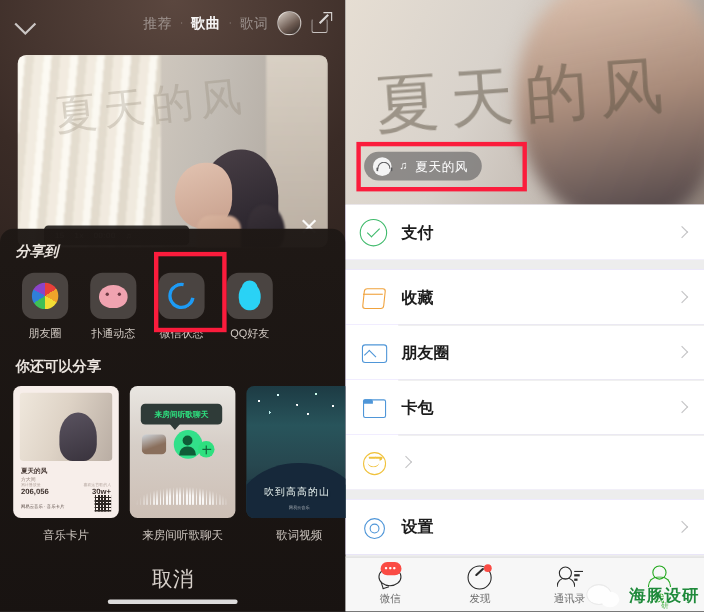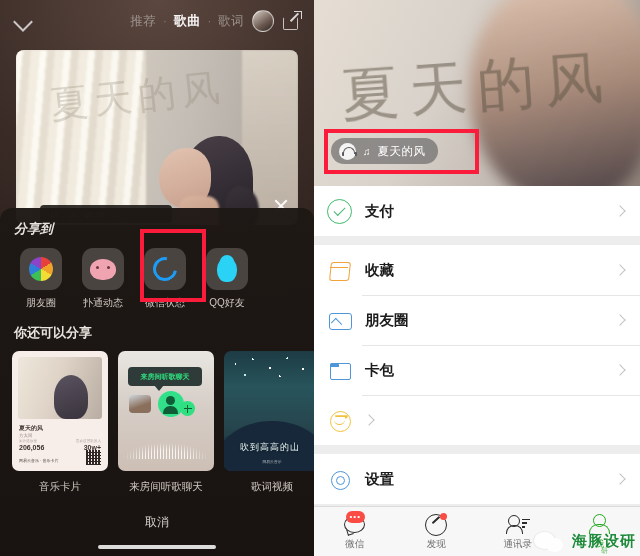--- a/index.html
+++ b/index.html
@@ -345,21 +345,21 @@
     position: absolute; left: 0; right: 0; bottom: 7px; text-align: center;
     font-size: 3.8px; color: rgba(255,255,255,.6);
   }
 
   .cancel-row {
     position: absolute; left: 0; right: 0; bottom: 0; height: 52px;
     display: flex; align-items: flex-start; justify-content: center;
     padding-top: 10px;
   }
   .cancel {
-    font-size: 12px; color: #d7d0ca;
+    font-size: 19px; color: #d7d0ca;
   }
   .home-ind {
     position: absolute; left: 50%; transform: translateX(-50%);
     bottom: 7px; width: 118px; height: 4px; border-radius: 3px;
     background: rgba(255,255,255,.85);
   }
 
   
   .right {
     position: relative; width: 326px; height: 556px;

